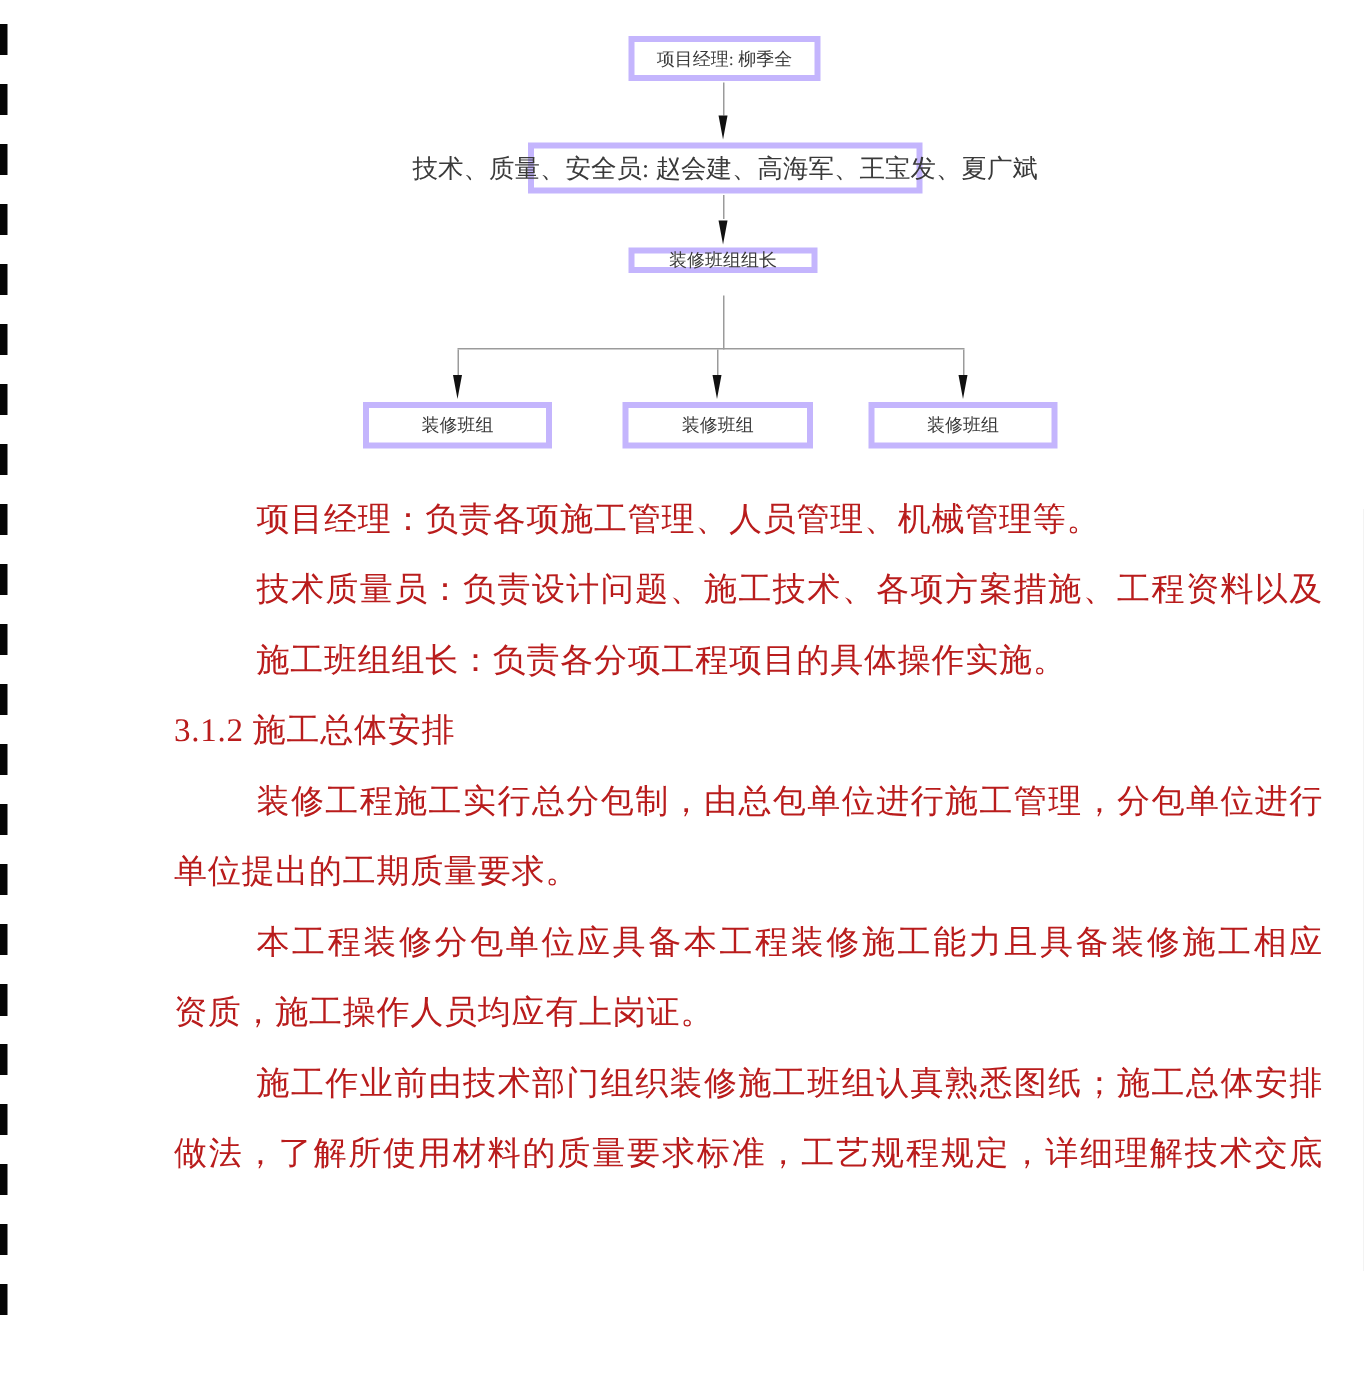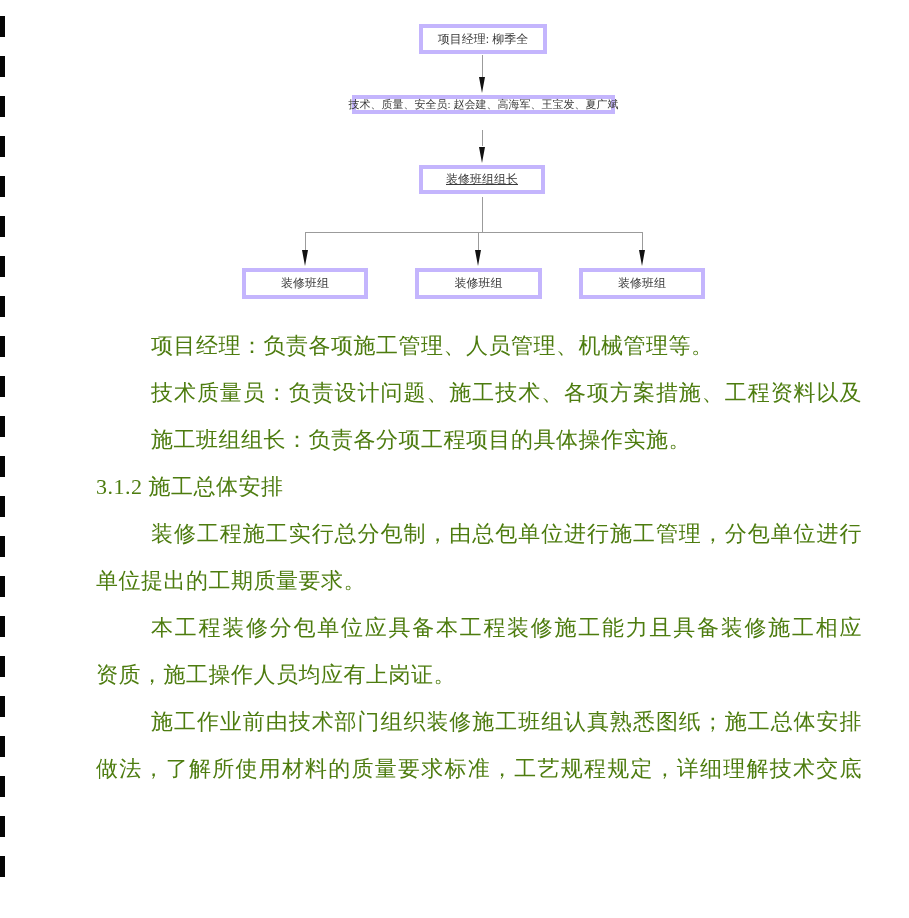--- a/index.html
+++ b/index.html
@@ -29,22 +29,22 @@
   .vline{position:absolute;width:1px;background:#9b9b9b;}
   .hline{position:absolute;height:1px;background:#9b9b9b;}
   .arrow-down{
     position:absolute;width:0;height:0;
     border-left:3px solid transparent;
     border-right:3px solid transparent;
     border-top:16px solid #111111;
   }
   
   .doc{
-    position:absolute;left:96px;top:322px;width:766px;
-    color:#4d7c0f;
+    position:absolute;left:116px;top:322px;width:766px;
+    color:#b91c1c;
   }
   .line{
     height:47px;line-height:47px;
     font-size:22px;
     letter-spacing:0.5px;
     white-space:nowrap;
   }
   .line.indent{padding-left:55px;}
   .line.full{
     white-space:normal;
@@ -61,28 +61,28 @@
 
   <div>
 
     <div class="cbox" style="left:419px;top:24px;width:128px;height:30px;">
       <span>项目经理: 柳季全</span>
     </div>
 
     <div class="vline" style="left:482px;top:55px;height:22px;"></div>
     <div class="arrow-down" style="left:479px;top:77px;"></div>
 
-    <div class="cbox" style="left:352px;top:95px;width:263px;height:19px;font-size:11px;">
+    <div class="cbox" style="left:352px;top:95px;width:263px;height:34px;font-size:17px;">
       <span>技术、质量、安全员: 赵会建、高海军、王宝发、夏广斌</span>
     </div>
 
     <div class="vline" style="left:482px;top:130px;height:16px;"></div>
     <div class="arrow-down" style="left:479px;top:147px;"></div>
 
-    <div class="cbox" style="left:419px;top:165px;width:126px;height:29px;text-decoration:underline;">
+    <div class="cbox" style="left:419px;top:165px;width:126px;height:17px;">
       <span>装修班组组长</span>
     </div>
 
     <div class="vline" style="left:482px;top:197px;height:36px;"></div>
     <div class="hline" style="left:305px;top:232px;width:338px;"></div>
 
     <div class="vline" style="left:305px;top:233px;height:17px;"></div>
     <div class="arrow-down" style="left:302px;top:250px;"></div>
 
     <div class="vline" style="left:478px;top:233px;height:17px;"></div>

